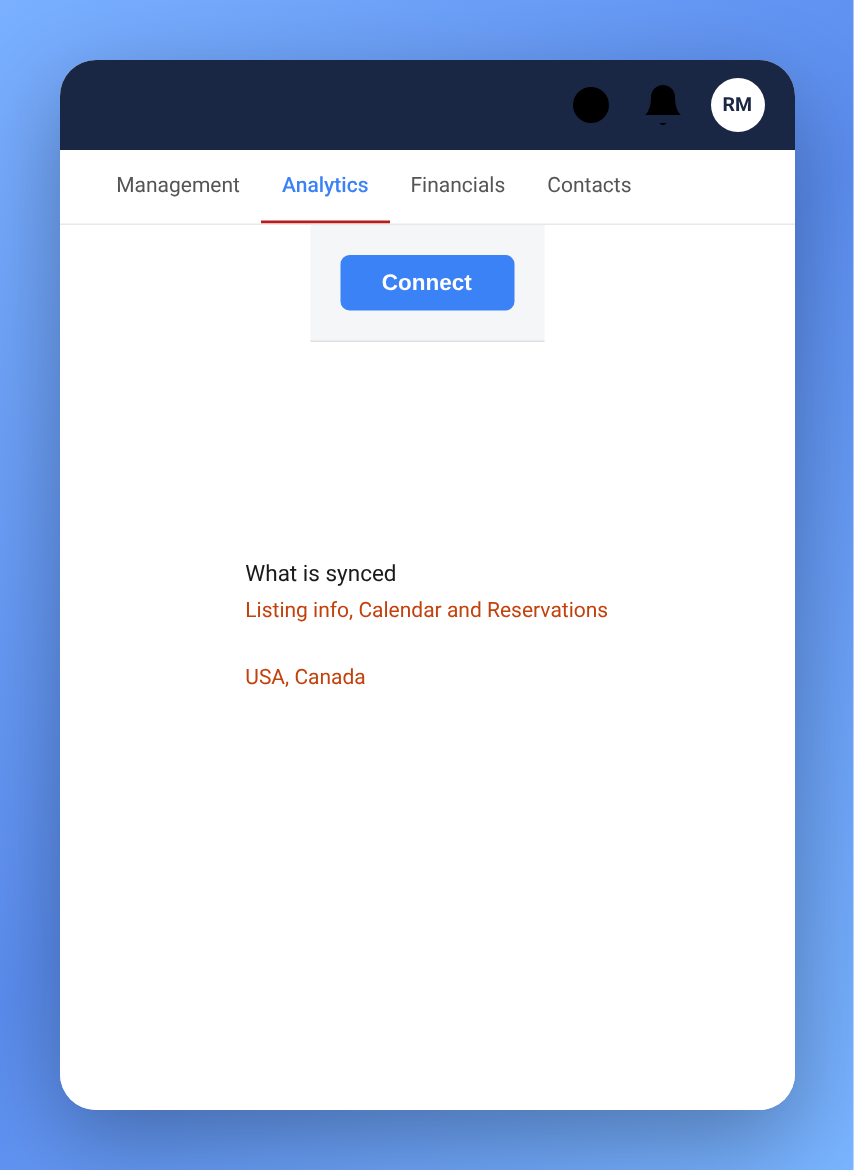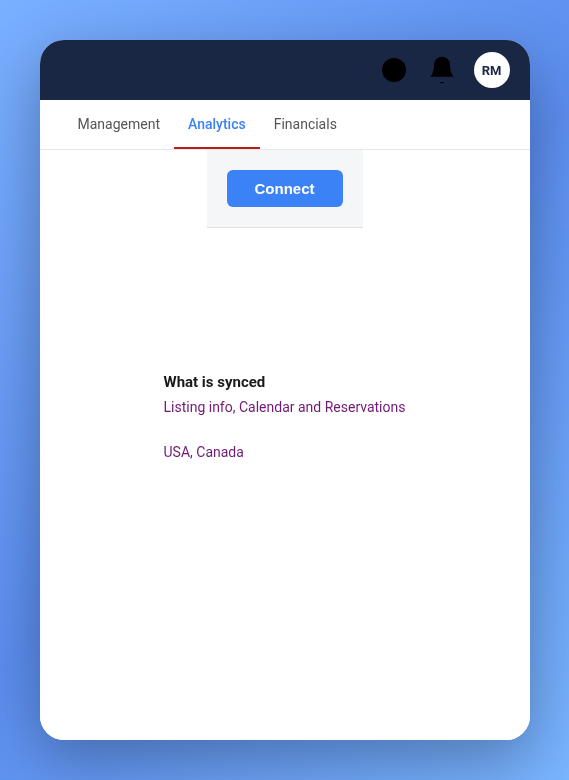--- a/index.html
+++ b/index.html
@@ -144,28 +144,28 @@
       padding: 24px 30px;
       flex: 1;
     }
 
     .info-block {
       margin-bottom: 24px;
     }
 
     .info-label {
       font-size: 15px;
-      font-weight: 700;
+      font-weight: 400;
       color: #1a1a1a;
       margin-bottom: 6px;
     }
 
     .info-value {
       font-size: 14px;
-      color: #701a75;
+      color: #c2410c;
       line-height: 1.5;
     }
   </style>
 </head>
 <body>
 
 <div class="device-frame">
 
   <div class="top-bar">
     <div class="icon-btn">
@@ -189,20 +189,23 @@
   <div class="nav-bar">
     <div class="nav-item">
       <span>Management</span>
     </div>
     <div class="nav-item active">
       <span>Analytics</span>
     </div>
     <div class="nav-item">
       <span>Financials</span>
     </div>
+    <div class="nav-item">
+      <span>Contacts</span>
+    </div>
   </div>
 
   <div class="content-area">
 
     <div class="connect-section">
       <button class="connect-btn">Connect</button>
     </div>
 
     <div class="empty-area"></div>
 

